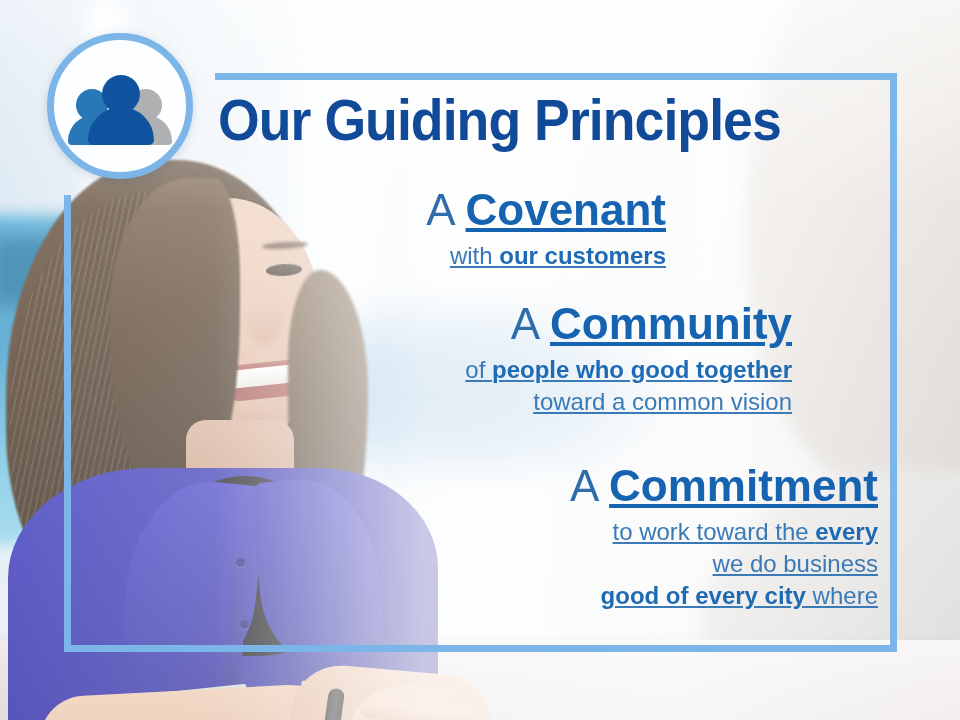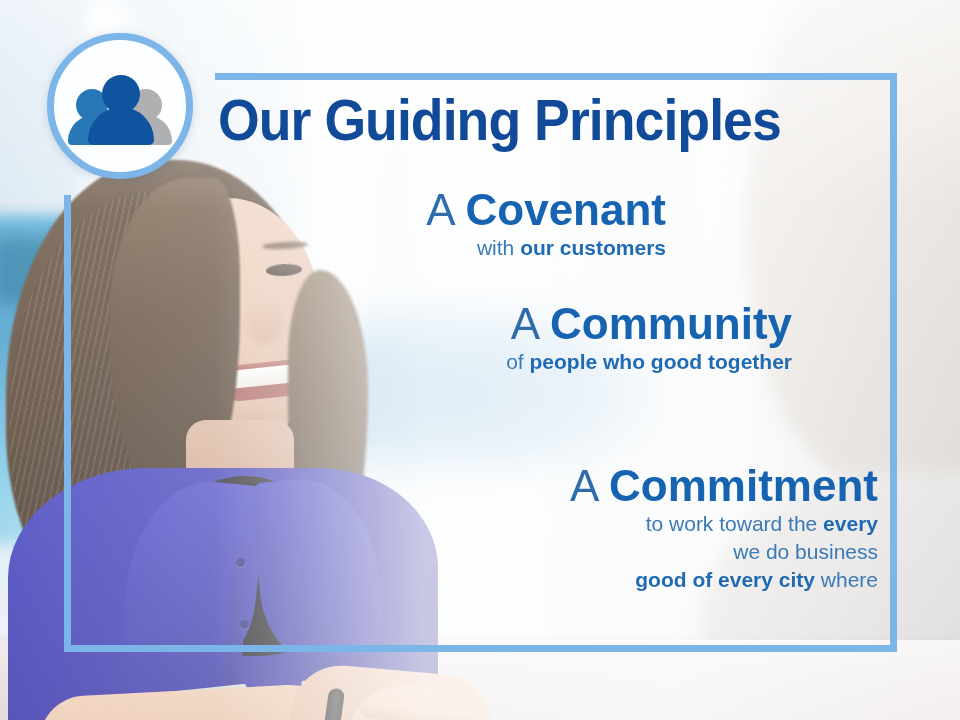--- a/index.html
+++ b/index.html
@@ -349,27 +349,28 @@
     white-space:nowrap;
   }
 
   .block{position:absolute; text-align:right; white-space:nowrap;}
 
   .lead{
     font-size:44px; line-height:1.08;
     color:#2f6cab;
     font-weight:normal;
   }
-  .lead .strong{font-weight:bold; color:#1663b1;}
+  .lead .strong{font-weight:bold; color:#1663b1;text-decoration:underline;}
 
   .sub{
-    font-size:21px; line-height:1.34;
+    font-size:24px; line-height:1.34;
     color:#3a7ab6;
     font-weight:normal;
-    margin-top:0;
+    margin-top:6px;
+    text-decoration:underline;
   }
   .sub .strong{font-weight:bold; color:#1f6ab4;}
 
   .b-covenant{left:150px;  top:186px; width:516px;}
   .b-community{left:216px; top:300px; width:576px;}
   .b-commitment{left:250px;top:462px; width:628px;}
 </style>
 </head>
 <body>
 
@@ -471,20 +472,21 @@
       <div><span>with </span><span class="strong">our customers</span></div>
     </div>
   </div>
 
   <div class="block b-community">
     <div class="lead">
       <span>A </span><span class="strong">Community</span>
     </div>
     <div class="sub">
       <div><span>of </span><span class="strong">people who good together</span></div>
+      <div><span>toward a common vision</span></div>
     </div>
   </div>
 
   <div class="block b-commitment">
     <div class="lead">
       <span>A </span><span class="strong">Commitment</span>
     </div>
     <div class="sub">
       <div><span>to work toward the </span><span class="strong">every</span></div>
       <div><span>we do business</span></div>

